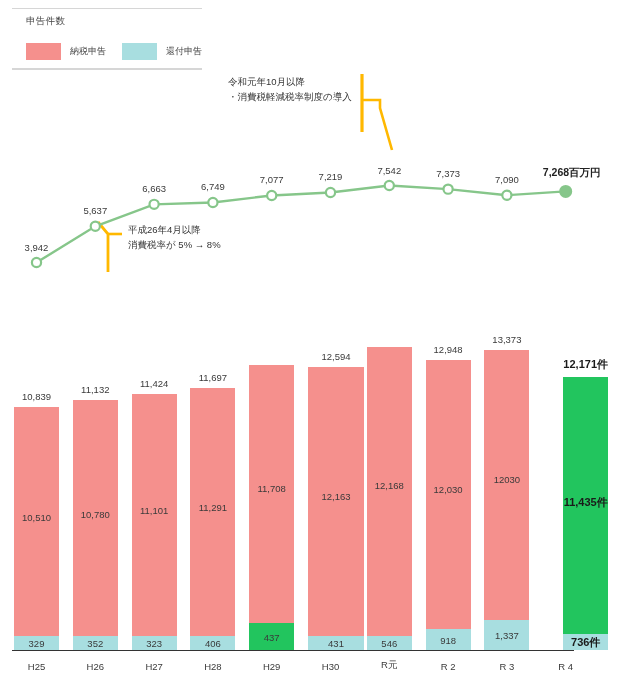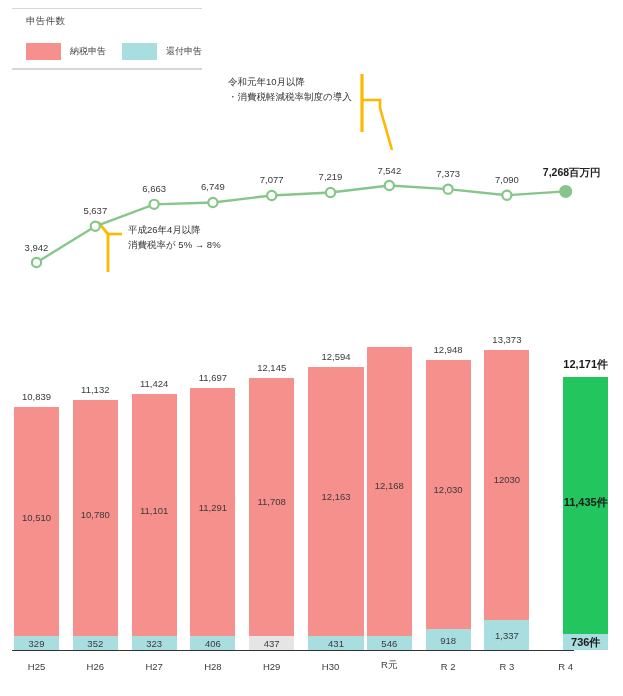--- a/index.html
+++ b/index.html
@@ -271,21 +271,21 @@
         </div>
         <div class="seg seg-blue" style="height: 14px; background: rgb(168, 222, 224);">
           <span class="seg-label">406</span>
         </div>
       </div>
       <div class="bar-col" style="left: 249.2px; width: 45px;">
         <div class="bar-total" style="bottom: 277.452px;">12,145</div>
         <div class="seg seg-pink" style="height: 258.452px; background: rgb(245, 144, 141);">
           <span class="seg-label">11,708</span>
         </div>
-        <div class="seg seg-blue" style="height: 14px; background: #e5e5e5;">
+        <div class="seg seg-blue" style="height: 27px; background: #22c55e;">
           <span class="seg-label">437</span>
         </div>
       </div>
       <div class="bar-col" style="left: 308px; width: 56px;">
         <div class="bar-total" style="bottom: 287.524px;">12,594</div>
         <div class="seg seg-pink" style="height: 268.524px; background: rgb(245, 144, 141);">
           <span class="seg-label">12,163</span>
         </div>
         <div class="seg seg-blue" style="height: 14px; background: rgb(168, 222, 224);">
           <span class="seg-label">431</span>

